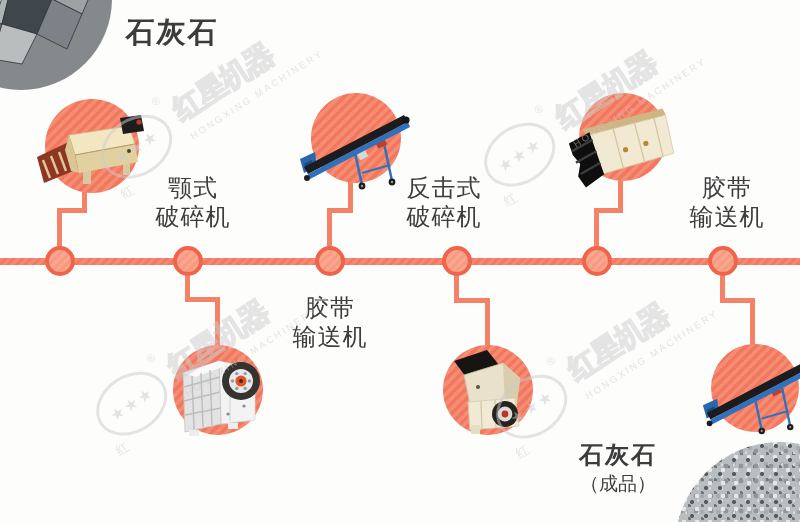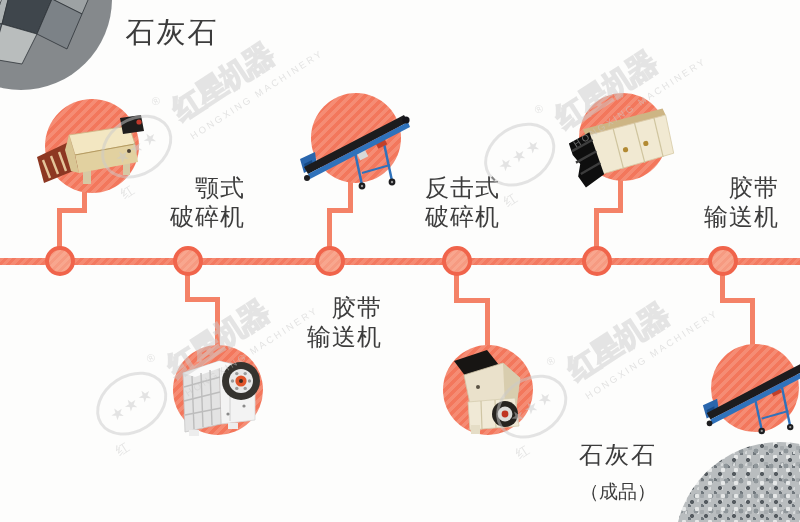--- a/index.html
+++ b/index.html
@@ -12,27 +12,27 @@
   .seg{position:absolute;background:#f48267;z-index:2;}
   .node{position:absolute;width:22px;height:22px;border:4px solid #f0644b;border-radius:50%;z-index:3;
     background:repeating-linear-gradient(135deg,#f8a68e 0 3px,#f69a81 3px 6px);}
 
   
   .bubble{position:absolute;border-radius:50%;z-index:3;
     background:repeating-linear-gradient(135deg,#f58c74 0 3.5px,#f3775c 3.5px 7px);}
   .bubble svg{position:absolute;overflow:visible;}
 
   
-  .label{position:absolute;color:#3c3c3c;font-size:24px;line-height:29px;text-align:right;
+  .label{position:absolute;color:#3c3c3c;font-size:24px;line-height:29px;text-align:center;
     letter-spacing:1px;z-index:6;white-space:nowrap;}
   .caption{position:absolute;color:#3c3c3c;text-align:center;z-index:6;white-space:nowrap;}
-  .caption .cap-name{font-size:29px;letter-spacing:2px;}
+  .caption .cap-name{font-size:29px;letter-spacing:2px;font-weight:bold;}
   .caption .cap-state{font-size:21px;margin-top:5px;letter-spacing:0;}
   .caption.small .cap-name{font-size:24px;}
-  .caption.small .cap-state{font-size:19px;margin-top:8px;}
+  .caption.small .cap-state{font-size:19px;margin-top:0;}
 
   
   .photo{position:absolute;border-radius:50%;overflow:hidden;z-index:4;}
   #raw-photo{left:-70px;top:-92px;width:182px;height:182px;background:#85898c;}
   #product-photo{left:675px;top:442px;width:210px;height:210px;background-color:#b9bdbf;
     background-image:
       radial-gradient(circle at 3px 4px,  #555b60 1.8px, transparent 2.3px),
       radial-gradient(circle at 9px 2px,  #e6e8e8 2.0px, transparent 2.5px),
       radial-gradient(circle at 6px 9px,  #8f969a 2.2px, transparent 2.7px),
       radial-gradient(circle at 12px 11px,#d6d9da 1.8px, transparent 2.3px),

